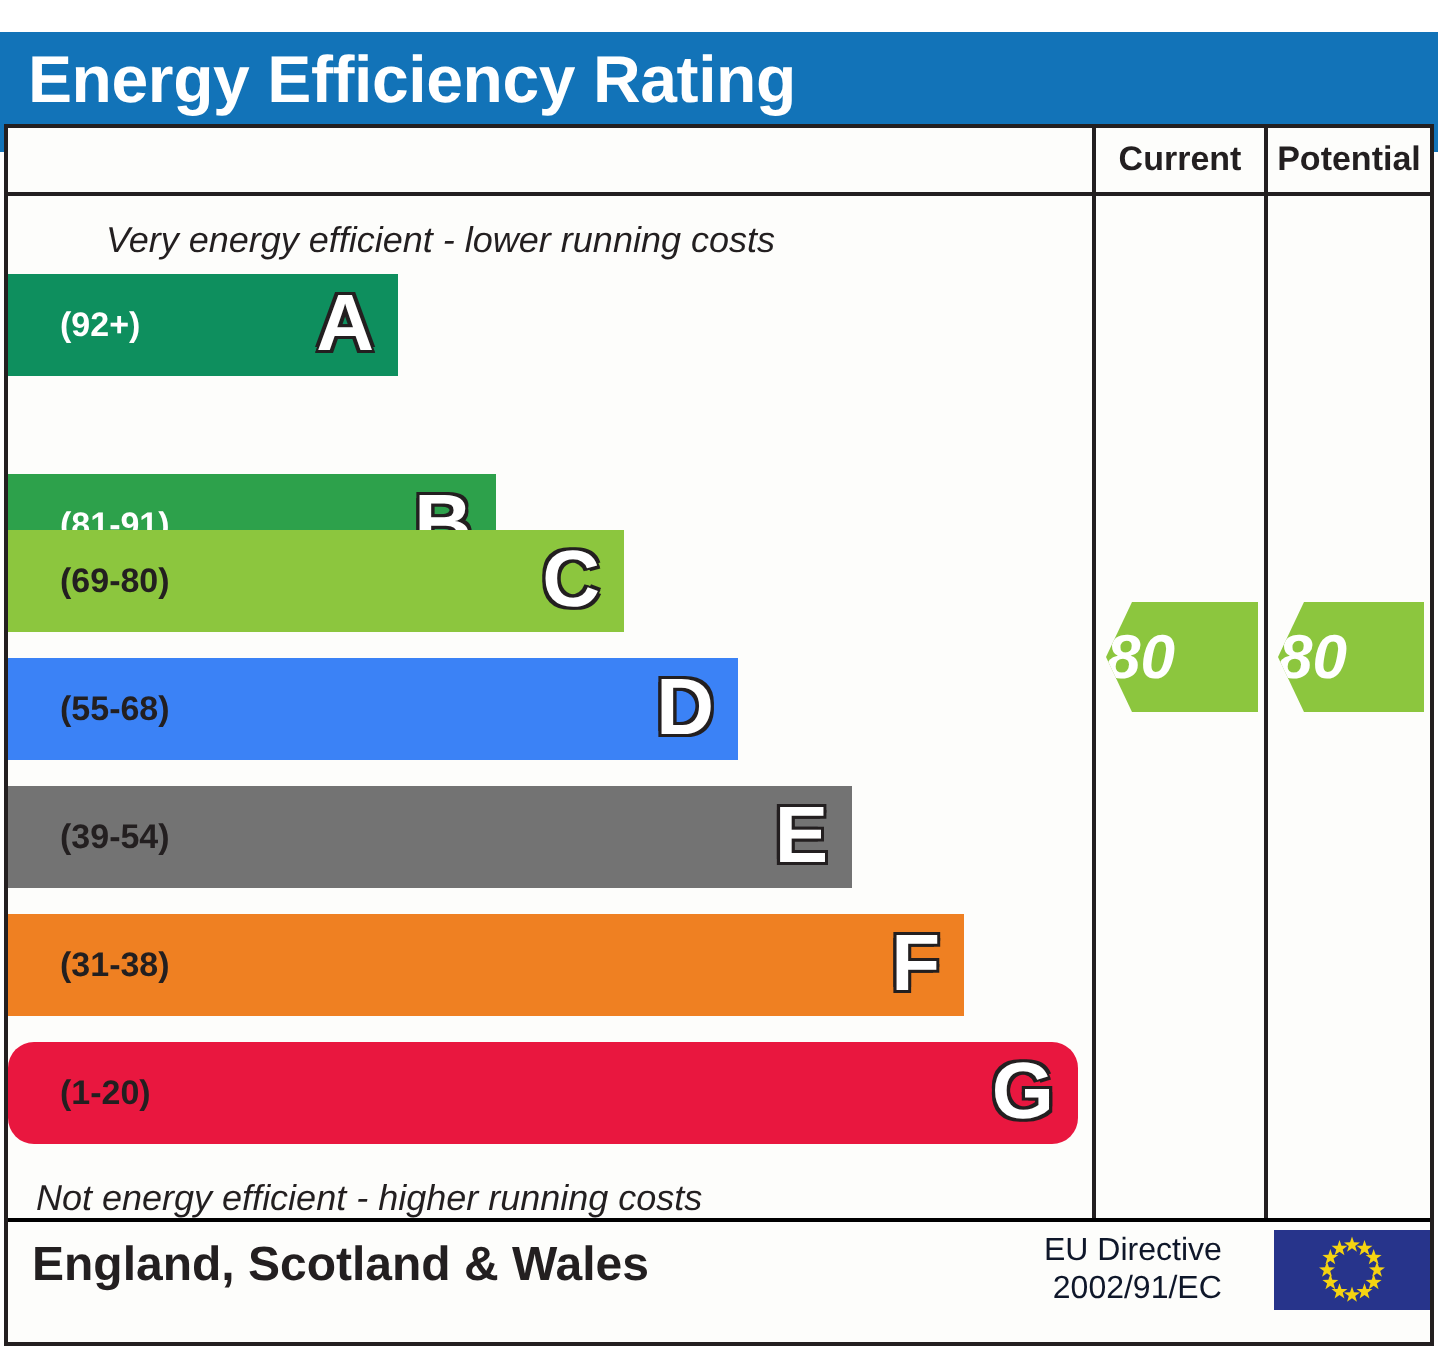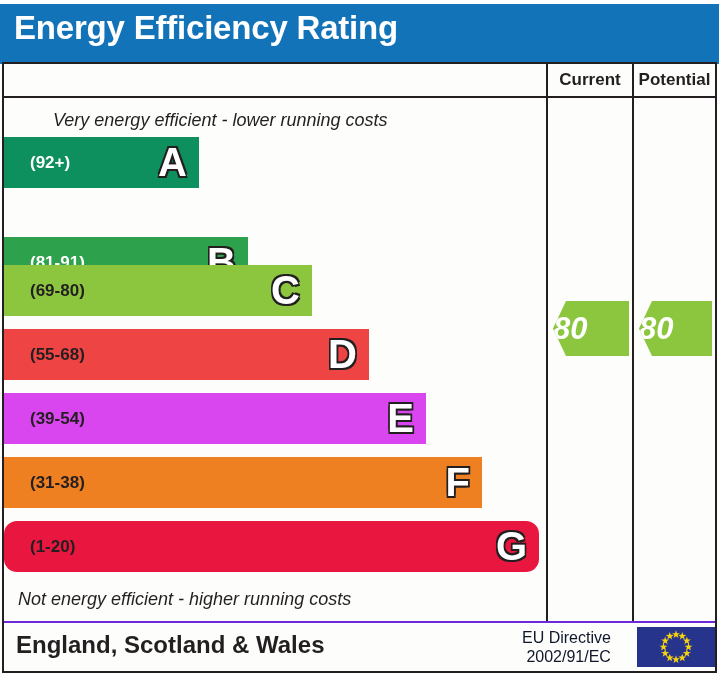--- a/index.html
+++ b/index.html
@@ -19,21 +19,21 @@
     height: 675px;
     box-sizing: border-box;
     background: #ffffff;
     overflow: hidden;
   }
 
   
   .title-bar {
     position: absolute;
     left: 0;
-    top: 4px;
+    top: 16px;
     width: 719px;
     height: 60px;
     background: #1273B8;
     box-sizing: border-box;
   }
   .title-text {
     position: absolute;
     left: 14px;
     top: 5px;
     font-size: 33px;
@@ -159,22 +159,22 @@
   }
   .rating-current   { left: 549px; top: 237px; width: 76px; }
   .rating-potential { left: 635px; top: 237px; width: 73px; }
 
   
   .footer {
     position: absolute;
     left: 0;
     bottom: 0;
     width: 100%;
-    height: 50px;
-    border-top: 2px solid #6d28d9;
+    height: 62px;
+    border-top: 2px solid #000000;
     box-sizing: border-box;
     background: #fdfdfb;
   }
   .footer-region {
     position: absolute;
     left: 12px;
     top: 8px;
     font-size: 24px;
     font-weight: bold;
     color: #231f20;
@@ -229,25 +229,25 @@
         <span class="band-letter">A</span>
       </div>
       <div class="band" style="top: 64px; width: 244px; background: rgb(45, 161, 75); margin-top: 36px;">
         <span class="band-range range-light">(81-91)</span>
         <span class="band-letter">B</span>
       </div>
       <div class="band" style="top: 128px; width: 308px; background: rgb(140, 198, 62);">
         <span class="band-range range-dark">(69-80)</span>
         <span class="band-letter">C</span>
       </div>
-      <div class="band" style="top: 192px; width: 365px; background: #ef4444;">
+      <div class="band" style="top: 192px; width: 365px; background: #3b82f6;">
         <span class="band-range range-dark">(55-68)</span>
         <span class="band-letter">D</span>
       </div>
-      <div class="band" style="top: 256px; width: 422px; background: #d946ef;">
+      <div class="band" style="top: 256px; width: 422px; background: #737373;">
         <span class="band-range range-dark">(39-54)</span>
         <span class="band-letter">E</span>
       </div>
       <div class="band" style="top: 320px; width: 478px; background: rgb(239, 128, 34);">
         <span class="band-range range-dark">(31-38)</span>
         <span class="band-letter">F</span>
       </div>
       <div class="band" style="top: 384px; width: 535px; background: rgb(233, 23, 63); border-radius: 13px;">
         <span class="band-range range-dark">(1-20)</span>
         <span class="band-letter">G</span>

